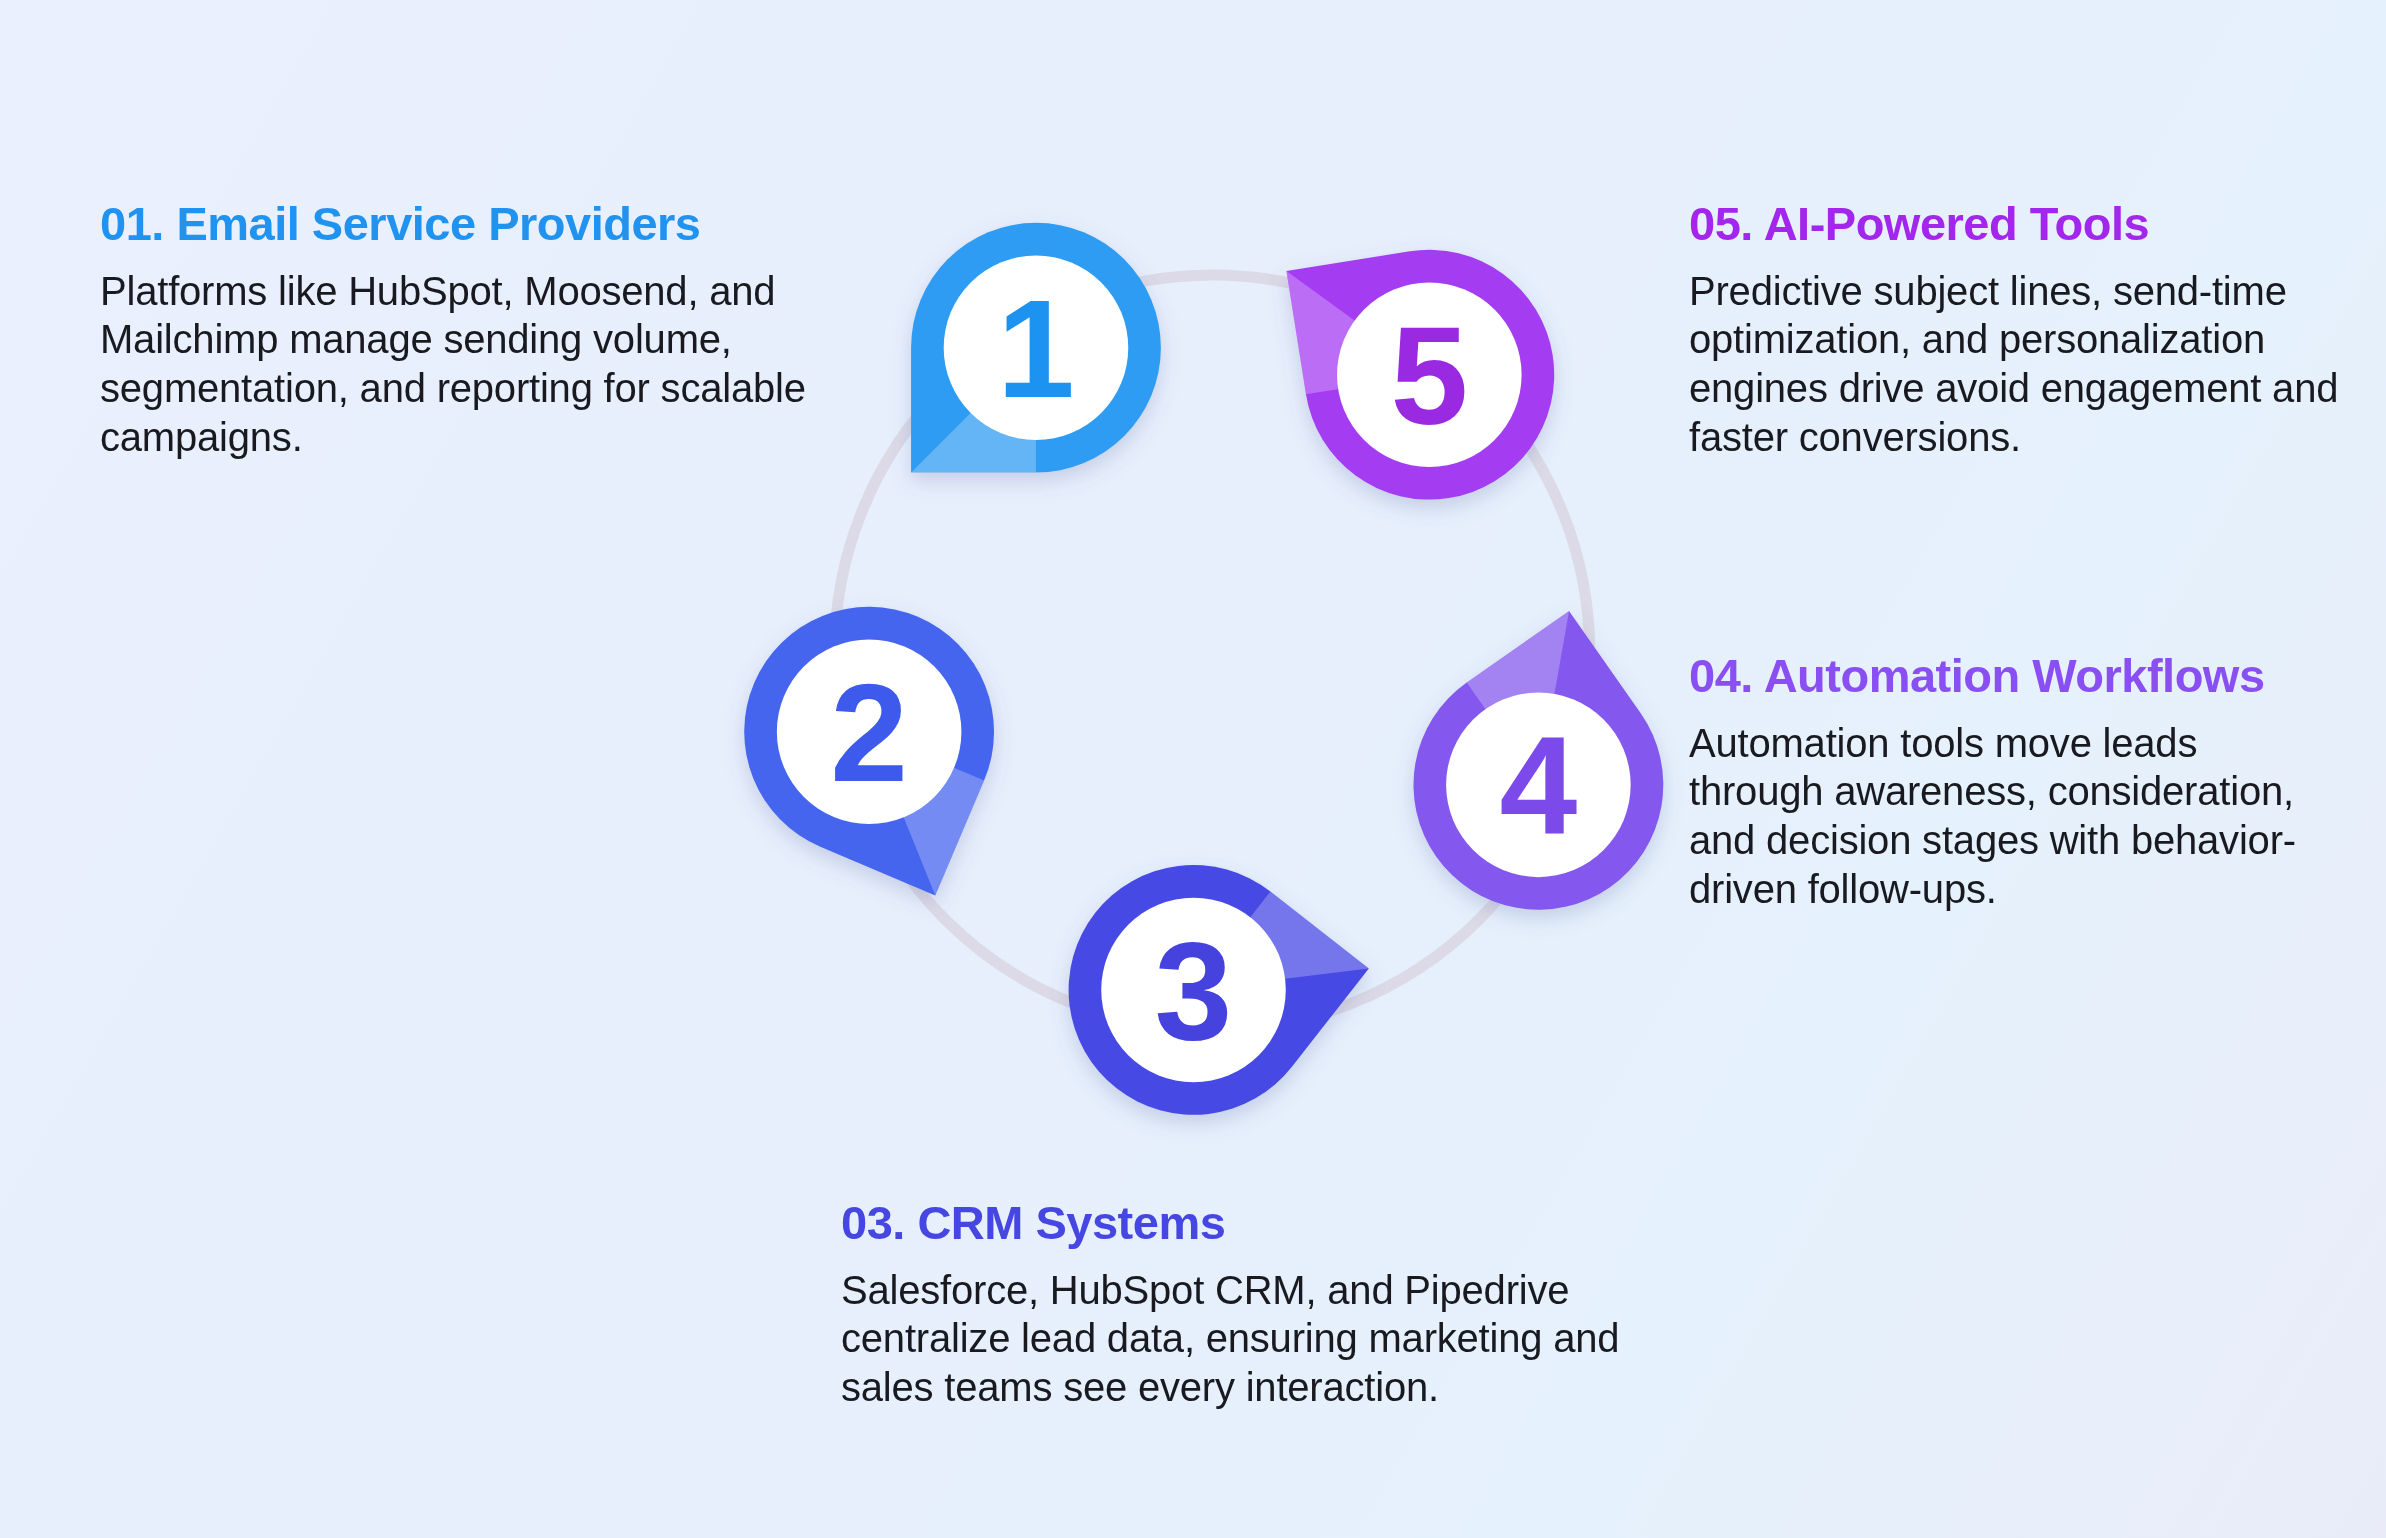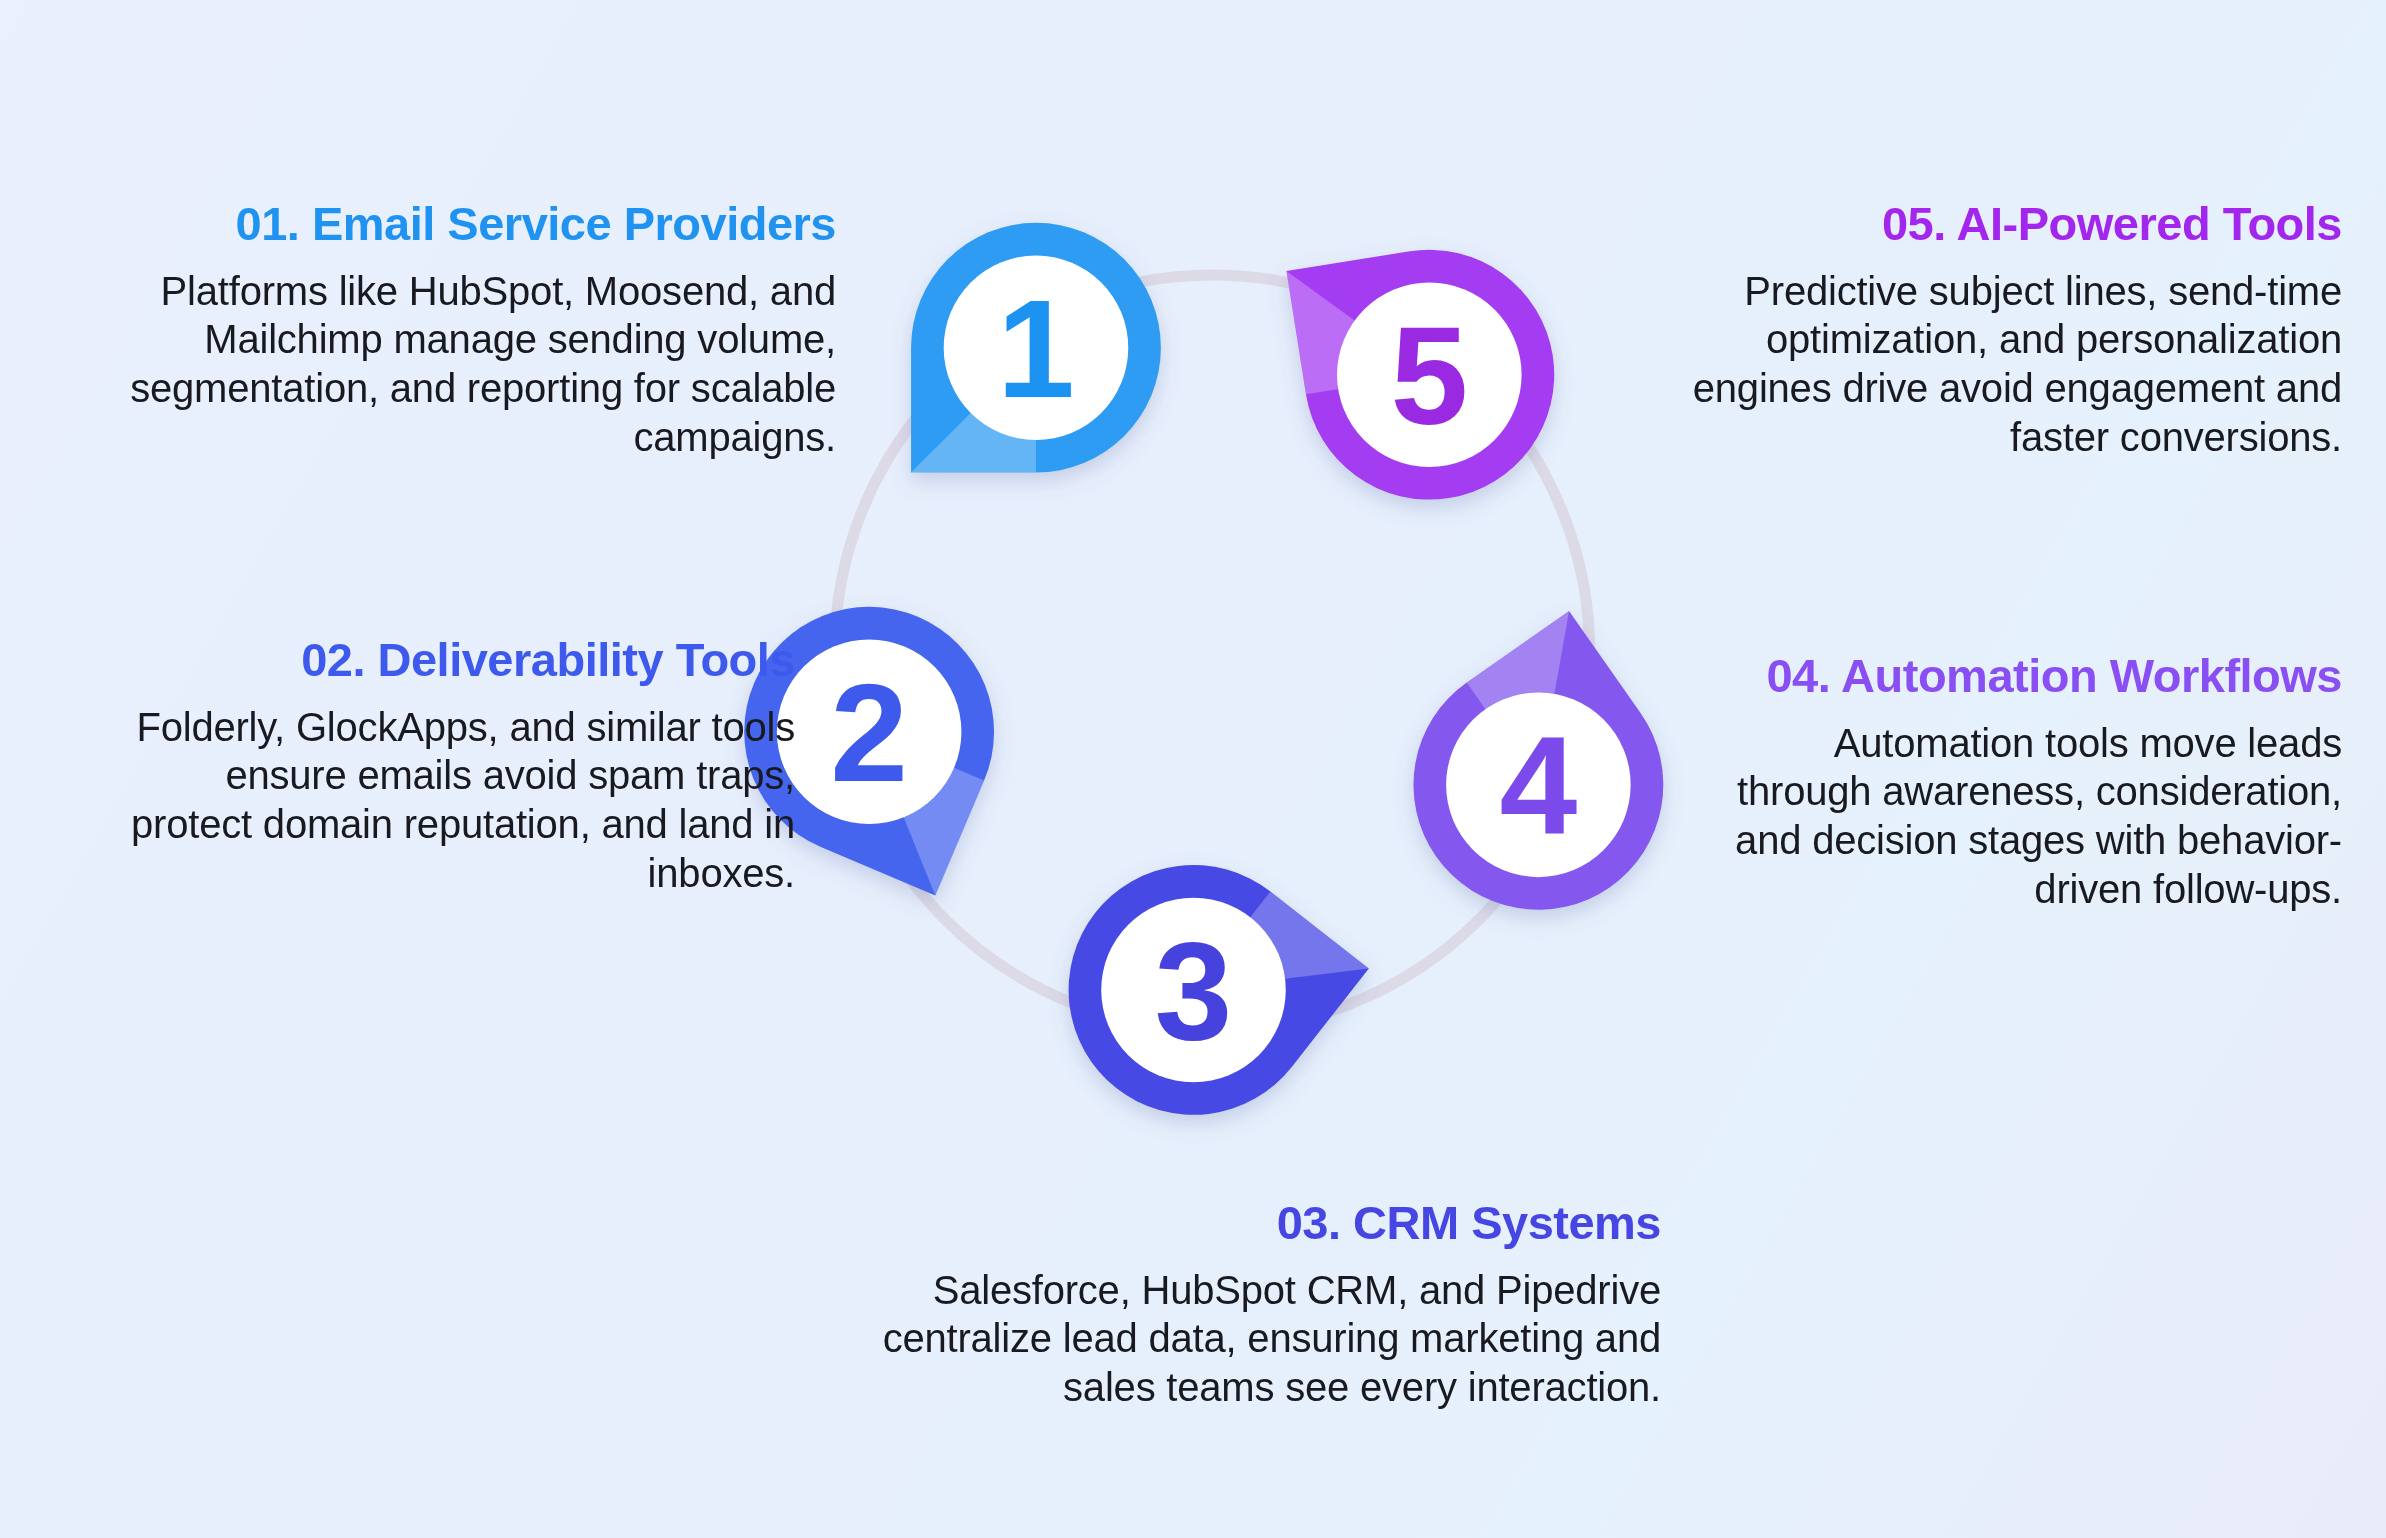--- a/index.html
+++ b/index.html
@@ -2,21 +2,21 @@
 <html style="font-size:15px"><head>
 <meta charset="utf-8">
 <title>Infographic</title>
 <style>
   html,body{margin:0;padding:0;}
   body{
     width:2387px;height:1538px;overflow:hidden;
     font-family:"Liberation Sans","DejaVu Sans",sans-serif;
     background:linear-gradient(120deg,#EAF0FD 0%,#E7EFFC 45%,#E5F1FC 75%,#E9ECF8 100%);
   }
-  .stage{position:relative;width:2224px;height:1538px;text-align:right;}
+  .stage{position:relative;width:2224px;height:1538px;}
   .step-block{position:absolute;}
   .step-block h2{
     margin:0 0 17px 0;
     font-size:47px;line-height:1.1;font-weight:bold;letter-spacing:-0.5px;
   }
   .step-block p{
     margin:0;font-size:40px;line-height:1.22;color:#191920;letter-spacing:-0.2px;
   }
   .block-1{left:100px;top:198px;width:736px;}
   .block-2{left:100px;top:634px;width:695px;}
@@ -99,24 +99,20 @@
       <circle cx="1533" cy="402" r="99" fill="url(#rimShade)"></circle>
       <text class="pin-num" x="1533" y="455" fill="#9A2BE2">5</text>
     </g>
   </svg>
 
   <section class="step-block block-1">
     <h2 style="color: rgb(32, 147, 240);">01. Email Service Providers</h2>
     <p>Platforms like HubSpot, Moosend, and Mailchimp manage sending volume, segmentation, and reporting for scalable campaigns.</p>
   </section>
 
-  <section class="step-block block-2">
-    <h2 style="color: rgb(61, 90, 236);">02. Deliverability Tools</h2>
-    <p>Folderly, GlockApps, and similar tools ensure emails avoid spam traps, protect domain reputation, and land in inboxes.</p>
-  </section>
 
   <section class="step-block block-3">
     <h2 style="color: rgb(70, 71, 226);">03. CRM Systems</h2>
     <p>Salesforce, HubSpot CRM, and Pipedrive centralize lead data, ensuring marketing and sales teams see every interaction.</p>
   </section>
 
   <section class="step-block block-4">
     <h2 style="color: rgb(138, 79, 242);">04. Automation Workflows</h2>
     <p>Automation tools move leads through awareness, consideration, and decision stages with behavior-driven follow-ups.</p>
   </section>

